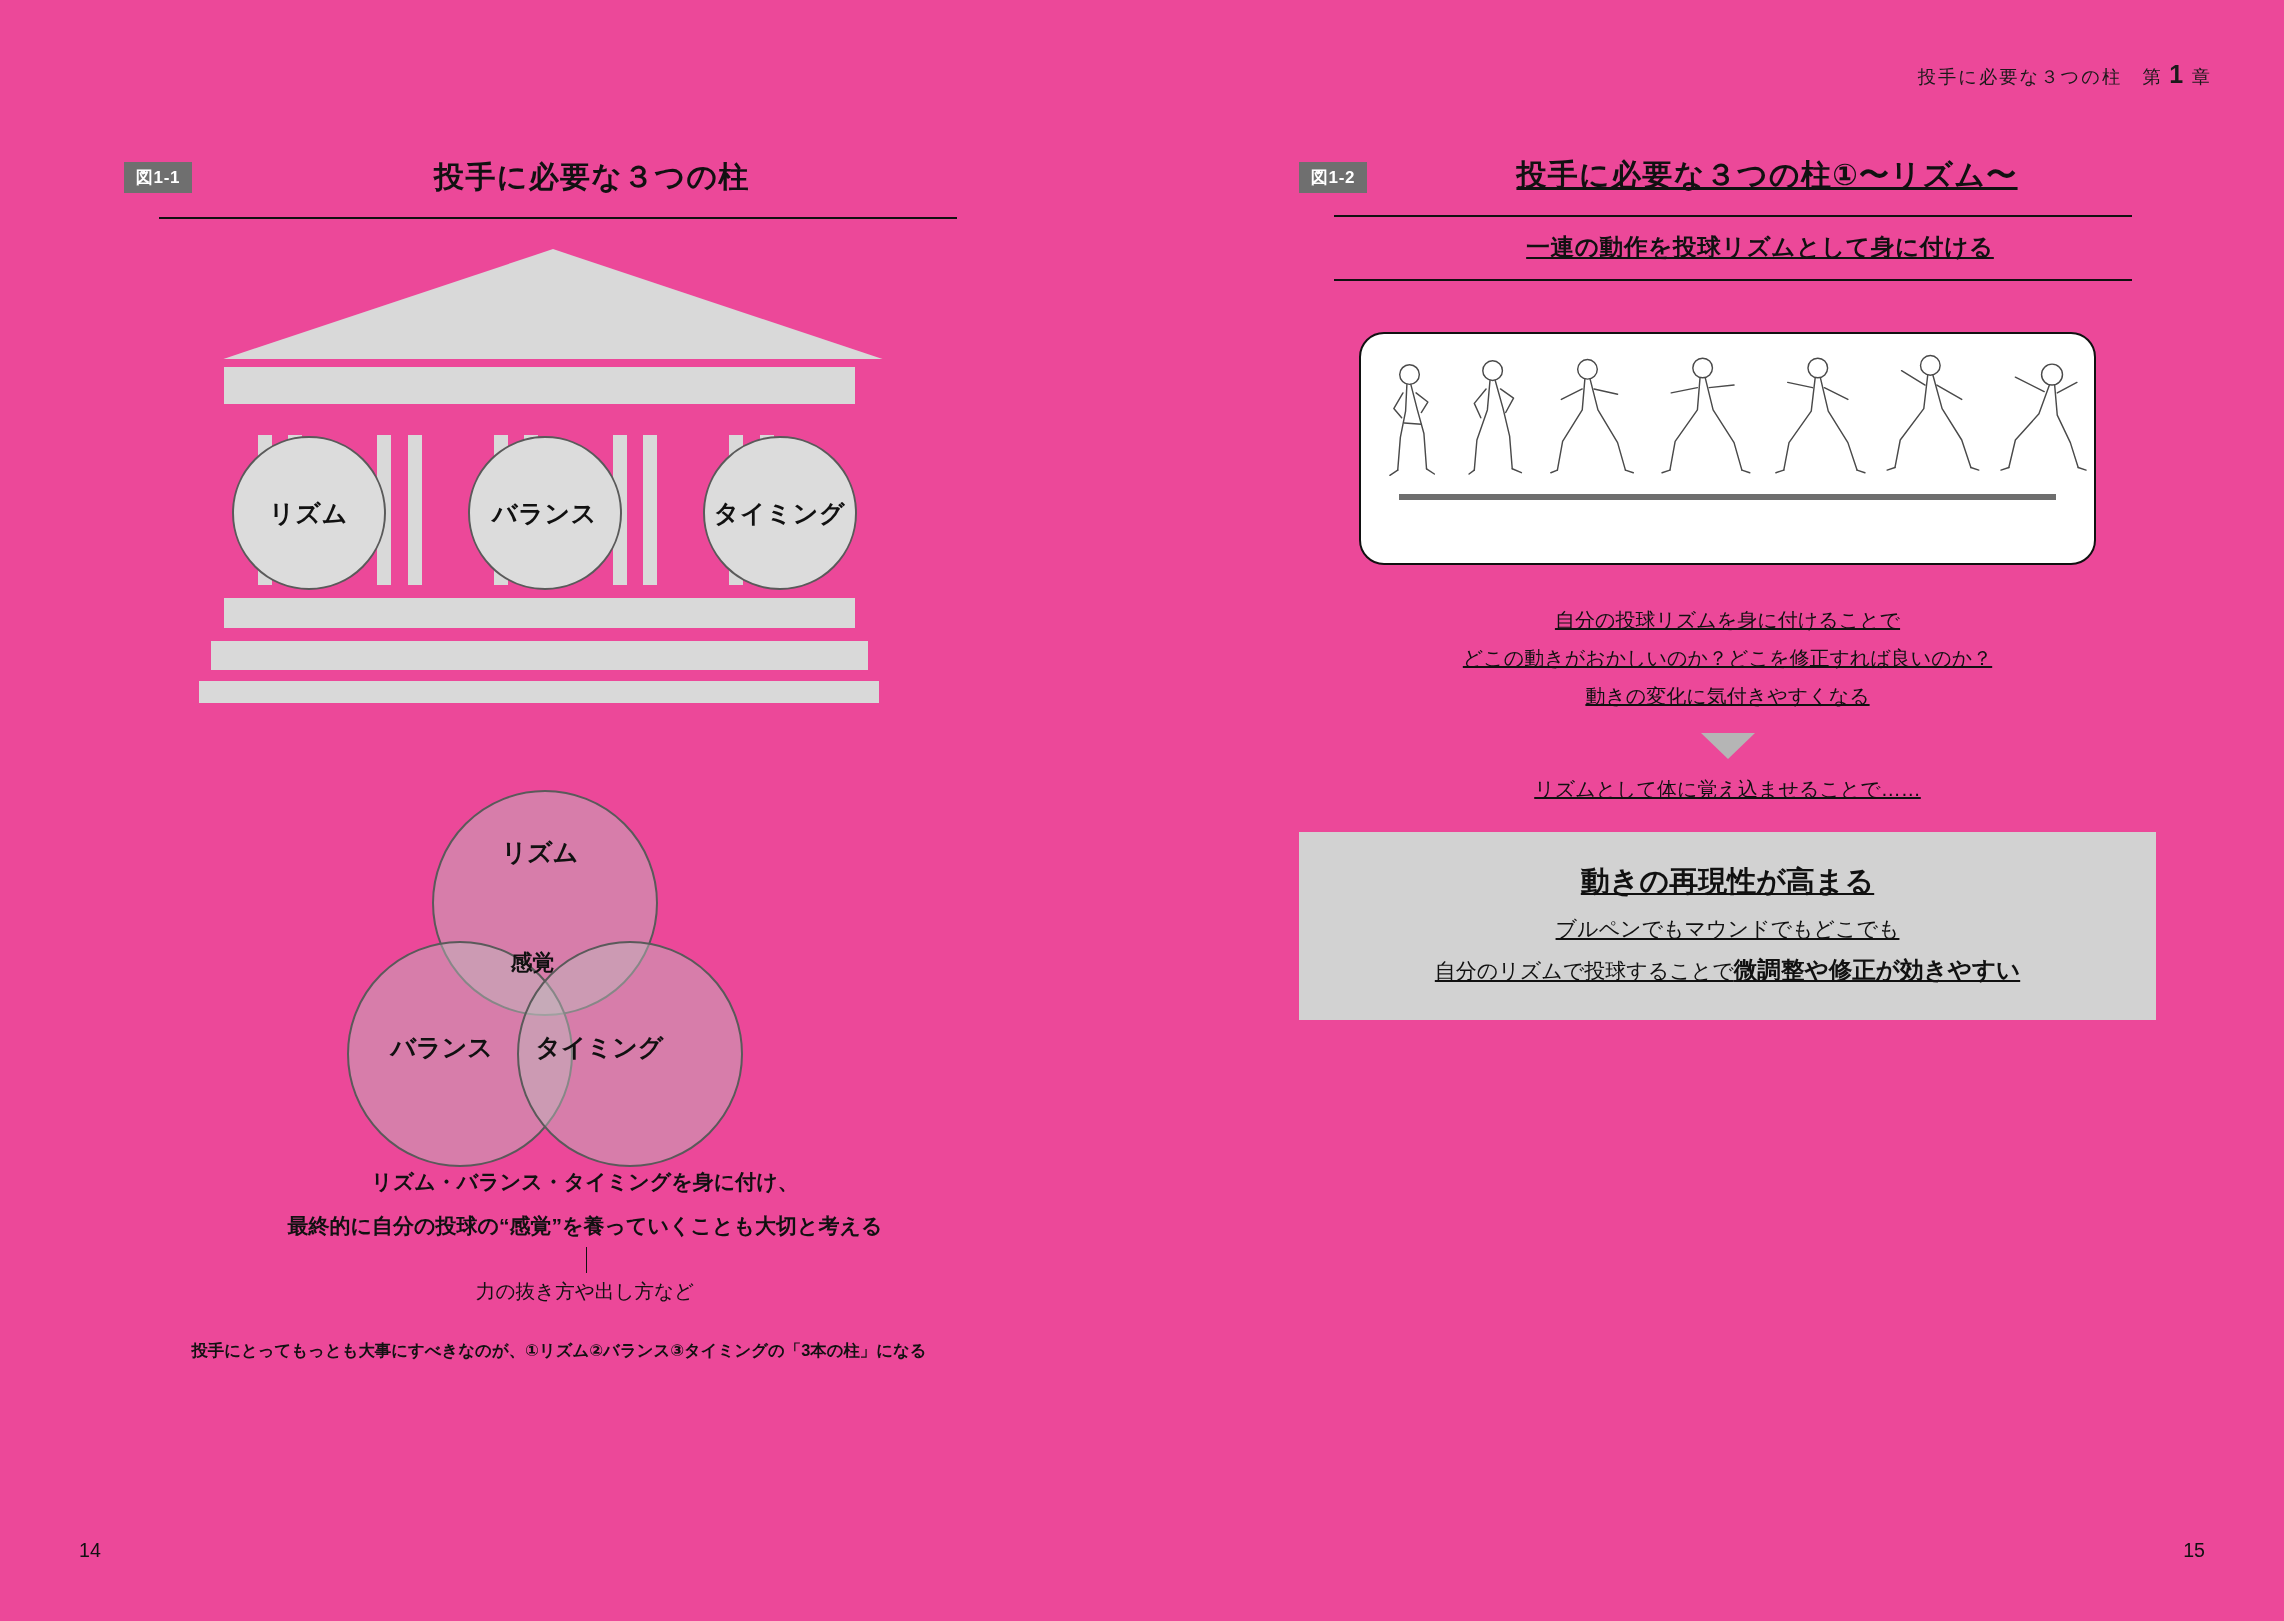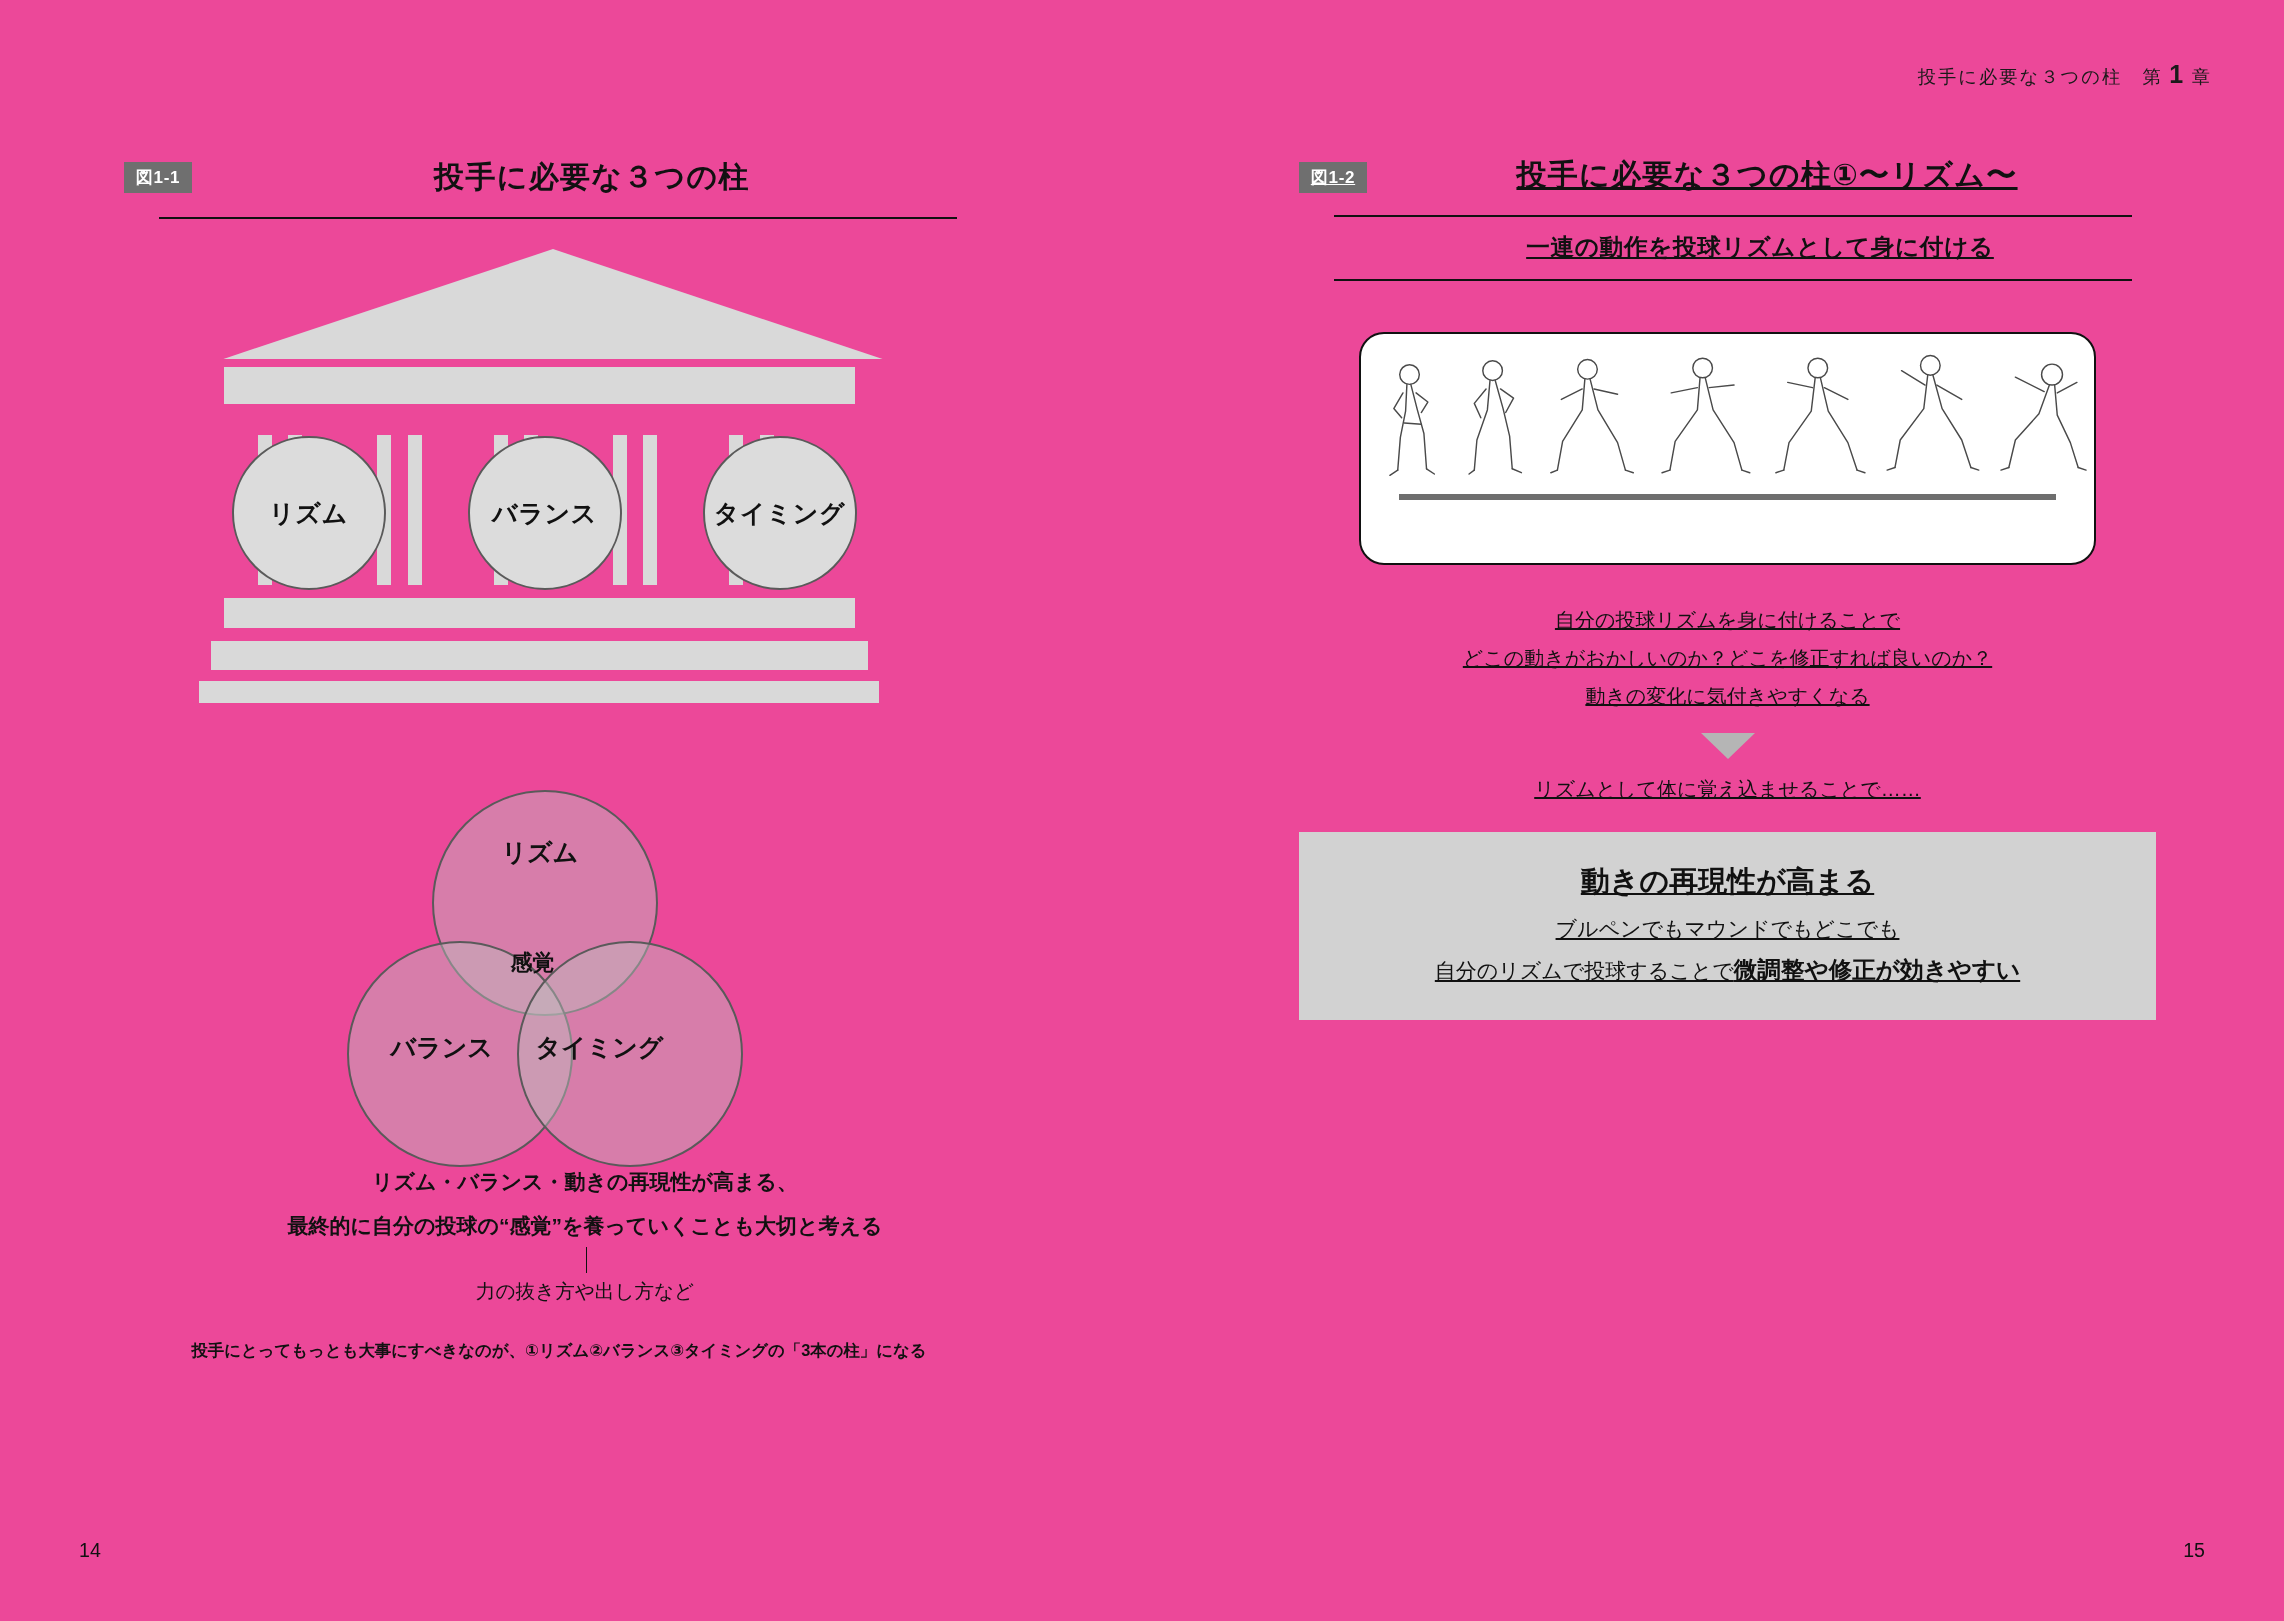--- a/index.html
+++ b/index.html
@@ -287,28 +287,28 @@
       <div class="venn-c" style="left:226px; top:9.2px;"></div>
       <div class="venn-c" style="left:141px; top:160px;"></div>
       <div class="venn-c" style="left:311px; top:160px;"></div>
 
       <div class="venn-t" style="left:296px; top:55px;">リズム</div>
       <div class="venn-t" style="left:305px; top:167px; font-size:22px;">感覚</div>
       <div class="venn-t" style="left:185px; top:250px;">バランス</div>
       <div class="venn-t" style="left:330px; top:250px;">タイミング</div>
     </div>
 
-    <div class="caption-bold" style="padding-left:65px;">リズム・バランス・動きの再現性が高まる、</div>
+    <div class="caption-bold" style="padding-left:65px;">リズム・バランス・タイミングを身に付け、</div>
     <div class="caption-bold" style="padding-left:65px;">最終的に自分の投球の“感覚”を養っていくことも大切と考える</div>
     <div class="vbar" style="margin-left:calc(50% + 33px);"></div>
     <div class="caption-norm" style="padding-left:65px;">力の抜き方や出し方など</div>
     <div class="caption-small" style="padding-left:13px;">投手にとってもっとも大事にすべきなのが、①リズム②バランス③タイミングの「3本の柱」になる</div>
   </div>
 
-  <div class="fig-chip" style="left:1299px; top:162px;text-decoration:underline;">図1-2</div>
+  <div class="fig-chip" style="left:1299px; top:162px;">図1-2</div>
 
   <div class="col-right">
     <div class="fig-title" style="padding-left:79px;">投手に必要な３つの柱①〜リズム〜</div>
     <div class="rule" style="width:798px; margin-left:35px;"></div>
     <div class="fig-sub" style="padding-left:65px;">一連の動作を投球リズムとして身に付ける</div>
     <div class="rule" style="width:798px; margin-left:35px;"></div>
 
     <div class="photo-box">
       <svg width="733" height="229" viewBox="0 0 1120 350">
         <g fill="none" stroke="#4a4a4a" stroke-width="2.2" stroke-linecap="round" stroke-linejoin="round">

